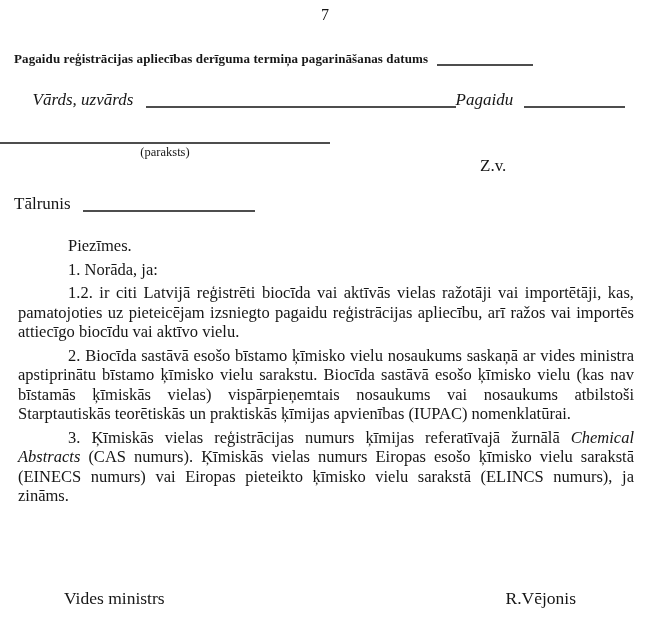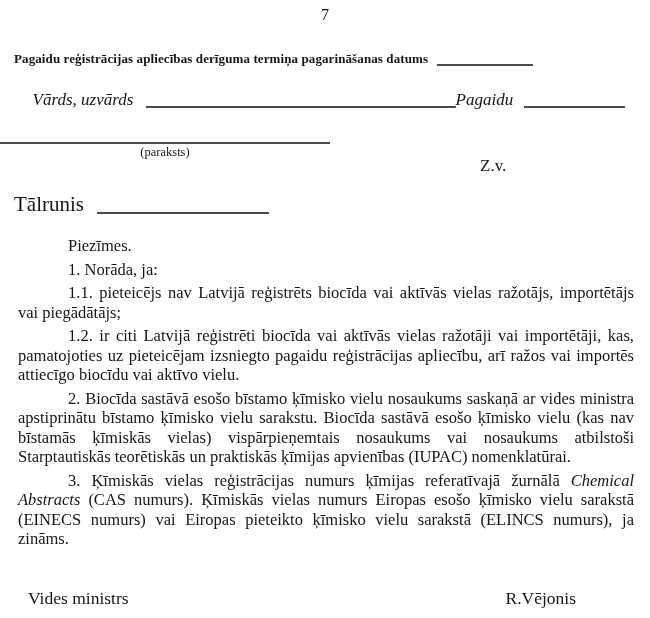--- a/index.html
+++ b/index.html
@@ -64,39 +64,39 @@
   .sig-caption {
     text-align: center;
     font-size: 12.5px;
     line-height: 15px;
     padding-top: 1px;
   }
   .zv { margin-left: 150px; line-height: 20px; margin-top: 36px; }
 
   .phone-row {
     margin: 18px 14px 0 14px;
-    font-size: 21px;
+    font-size: 17px;
     line-height: 20px;
   }
 
   .notes {
     margin: 22px 12px 0 14px;
     font-size: 16.5px;
     line-height: 19.5px;
     text-align: justify;
   }
   .notes p { margin: 4px; text-indent: 50px; }
 
   .footer {
     position: absolute;
     left: 0; right: 0;
     top: 588px;
     display: flex;
     justify-content: space-between;
-    padding: 0 74px 0 28px;
+    padding: 0 74px 0 64px;
     font-size: 17.5px;
     line-height: 20px;
     gap: 36px;
   }
 </style>
 </head>
 <body>
 
 <div class="doc">
 
@@ -128,21 +128,20 @@
   </div>
 
   <div class="phone-row">
     <span>Tālrunis</span>
     <span class="blank blank-phone"></span>
   </div>
 
   <div class="notes">
     <p>Piezīmes.</p>
     <p>1. Norāda, ja:</p>
-    <p>1.1. pieteicējs nav Latvijā reģistrēts biocīda vai aktīvās vielas ražotājs, importētājs vai piegādātājs;</p>
     <p>1.2. ir citi Latvijā reģistrēti biocīda vai aktīvās vielas ražotāji vai importētāji, kas, pamatojoties uz pieteicējam izsniegto pagaidu reģistrācijas apliecību, arī ražos vai importēs attiecīgo biocīdu vai aktīvo vielu.</p>
     <p>2. Biocīda sastāvā esošo bīstamo ķīmisko vielu nosaukums saskaņā ar vides ministra apstiprinātu bīstamo ķīmisko vielu sarakstu. Biocīda sastāvā esošo ķīmisko vielu (kas nav bīstamās ķīmiskās vielas) vispārpieņemtais nosaukums vai nosaukums atbilstoši Starptautiskās teorētiskās un praktiskās ķīmijas apvienības (IUPAC) nomenklatūrai.</p>
     <p>
       <span>3. Ķīmiskās vielas reģistrācijas numurs ķīmijas referatīvajā žurnālā</span>
       <i>Chemical Abstracts</i>
       <span>(CAS numurs). Ķīmiskās vielas numurs Eiropas esošo ķīmisko vielu sarakstā (EINECS numurs) vai Eiropas pieteikto ķīmisko vielu sarakstā (ELINCS numurs), ja zināms.</span>
     </p>
   </div>
 
   <div class="footer">

